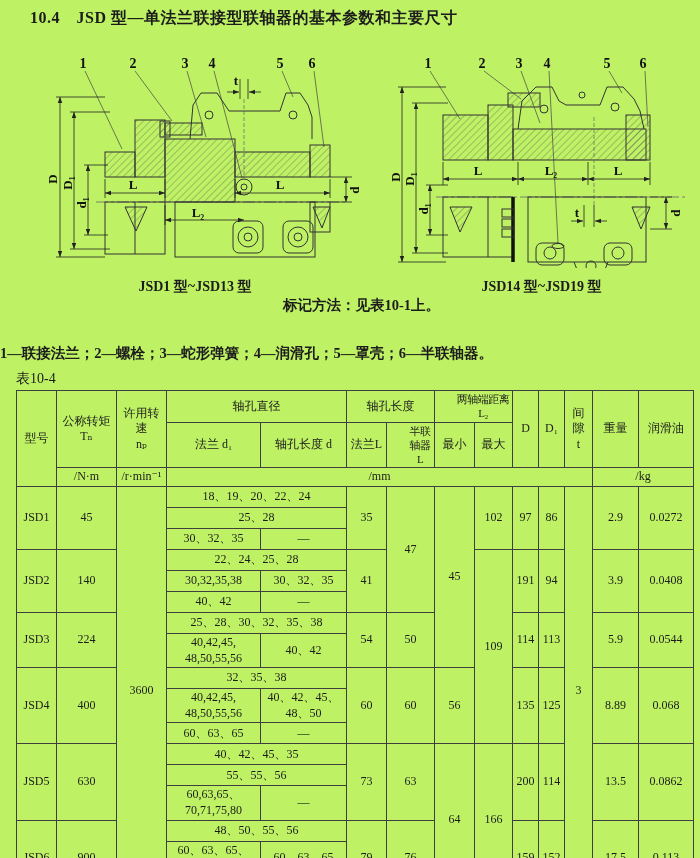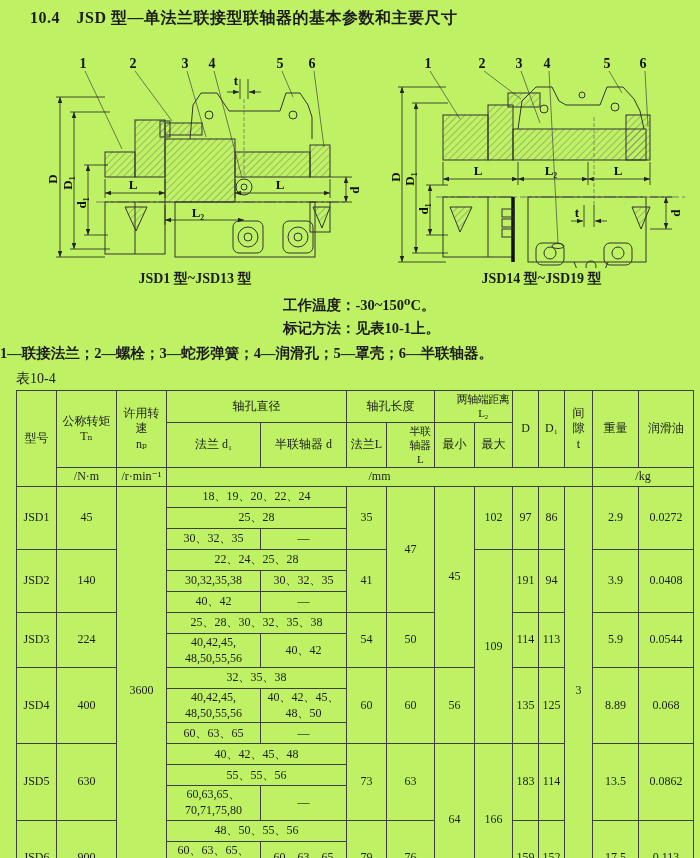--- a/index.html
+++ b/index.html
@@ -1,21 +1,21 @@
 <!DOCTYPE html>
 <html><head>
 <meta charset="utf-8">
 <style>
   html,body{margin:0;padding:0;}
   .page{position:relative;width:700px;height:858px;background:#bef264;overflow:hidden;
         font-family:"Liberation Serif","DejaVu Serif",serif;color:#1c1c1c;}
   .title{position:absolute;left:30px;top:8px;font-size:16px;font-weight:bold;letter-spacing:.5px;}
   .fig{position:absolute;top:57px;}
   .fig svg{display:block;}
-  .fig-cap{position:absolute;top:270px;font-weight:bold;font-size:14px;text-align:center;}
+  .fig-cap{position:absolute;top:278px;font-weight:bold;font-size:14px;text-align:center;}
   .cap-left{left:30px;width:330px;}
   .cap-right{left:388px;width:307px;}
   .notes{position:absolute;left:283px;top:294px;font-weight:bold;font-size:14.5px;line-height:1.6;}
   .legend{position:absolute;left:0;top:344px;width:100%;text-align:left;font-weight:bold;font-size:14.5px;}
   .tbl-label{position:absolute;left:16px;top:370px;font-size:14px;text-align:right;}
   table{position:absolute;left:16px;top:390px;width:677px;border-collapse:collapse;table-layout:fixed;
         font-size:12px;text-align:center;}
   th,td{border:1px solid #3f3f3f;padding:1px 2px;font-weight:normal;white-space:pre-line;line-height:1.3;
         overflow:hidden;}
   thead tr.h1{height:20px;} thead tr.h2{height:24px;} thead tr.h3{height:18px;}
@@ -262,21 +262,20 @@
         <line class="dim" x1="38" y1="128" x2="60" y2="128"></line>
         <line class="dim" x1="38" y1="178" x2="60" y2="178"></line>
         <line class="dim" x1="42" y1="128" x2="42" y2="178" marker-start="url(#mR)" marker-end="url(#mR)"></line>
       </g>
       <text class="dimtxt" transform="rotate(-90 36 152)" x="36" y="156" text-anchor="middle">d₁</text>
     </svg>
   </div>
   <div class="fig-cap cap-right">JSD14 型~JSD19 型</div>
 
   <div class="notes">
-    <div>工作温度：-30~150⁰C。</div>
     <div>标记方法：见表10-1上。</div>
   </div>
 
   <div class="legend">1—联接法兰；2—螺栓；3—蛇形弹簧；4—润滑孔；5—罩壳；6—半联轴器。</div>
 
   <div class="tbl-label">表10-4</div>
 
   <table>
     <colgroup>
       <col style="width:40px">
@@ -306,21 +305,21 @@
         <th colspan="2" class="sm">两轴端距离L₂</th>
         <th rowspan="2">D</th>
         <th rowspan="2">D₁</th>
         <th rowspan="2">间隙
 t</th>
         <th rowspan="2">重量</th>
         <th rowspan="2">润滑油</th>
       </tr>
       <tr class="h2">
         <th>法兰 d₁</th>
-        <th>半联轴器 d</th>
+        <th>轴孔长度 d</th>
         <th>法兰L</th>
         <th class="sm">半联轴器
 L</th>
         <th>最小</th>
         <th>最大</th>
       </tr>
       <tr class="h3">
         <th>/N·m</th>
         <th>/r·min⁻¹</th>
         <th colspan="9">/mm</th>
@@ -403,26 +402,26 @@
           <td>40、42、45、
 48、50</td>
         </tr>
         <tr>
           <td>60、63、65</td>
           <td>—</td>
         </tr>
         <tr>
           <td rowspan="3">JSD5</td>
           <td rowspan="3">630</td>
-          <td colspan="2">40、42、45、48</td>
+          <td colspan="2">40、42、45、35</td>
           <td rowspan="3">73</td>
           <td rowspan="3">63</td>
           <td rowspan="6">64</td>
           <td rowspan="6">166</td>
-          <td rowspan="3">183</td>
+          <td rowspan="3">200</td>
           <td rowspan="3">114</td>
           <td rowspan="3">13.5</td>
           <td rowspan="3">0.0862</td>
         </tr>
         <tr>
           <td colspan="2">55、55、56</td>
         </tr>
         <tr>
           <td>60,63,65、
 70,71,75,80</td>

